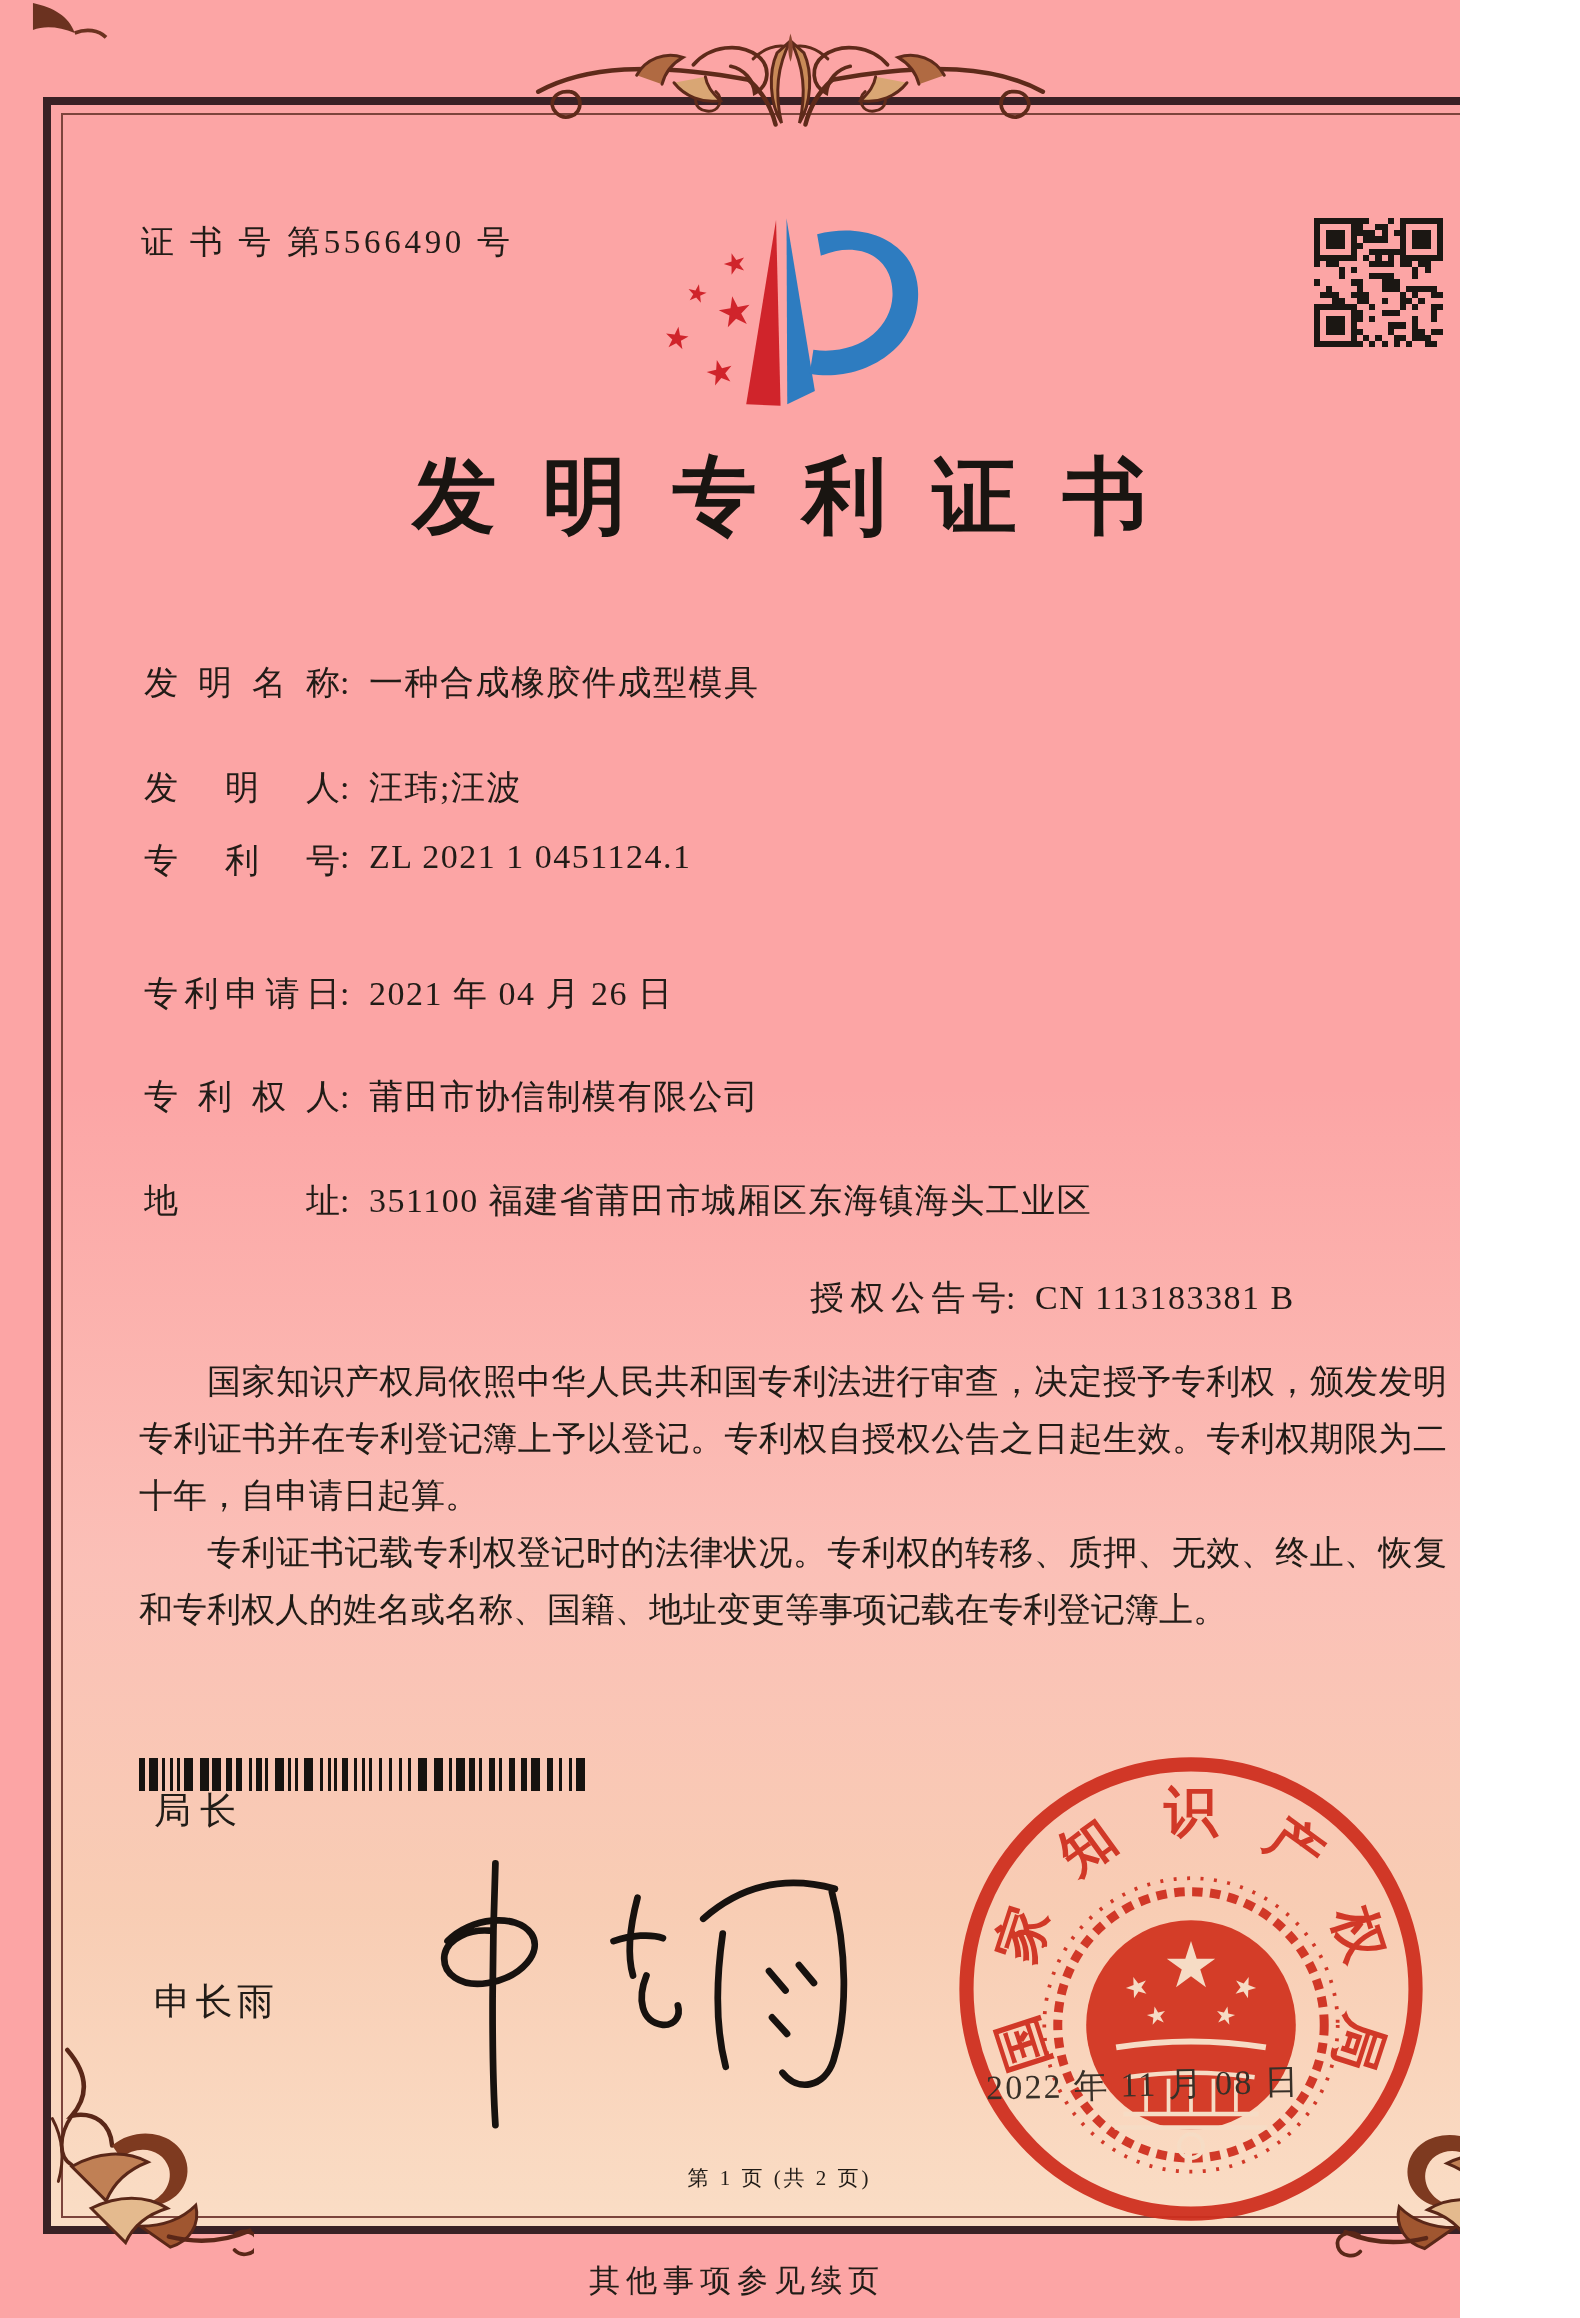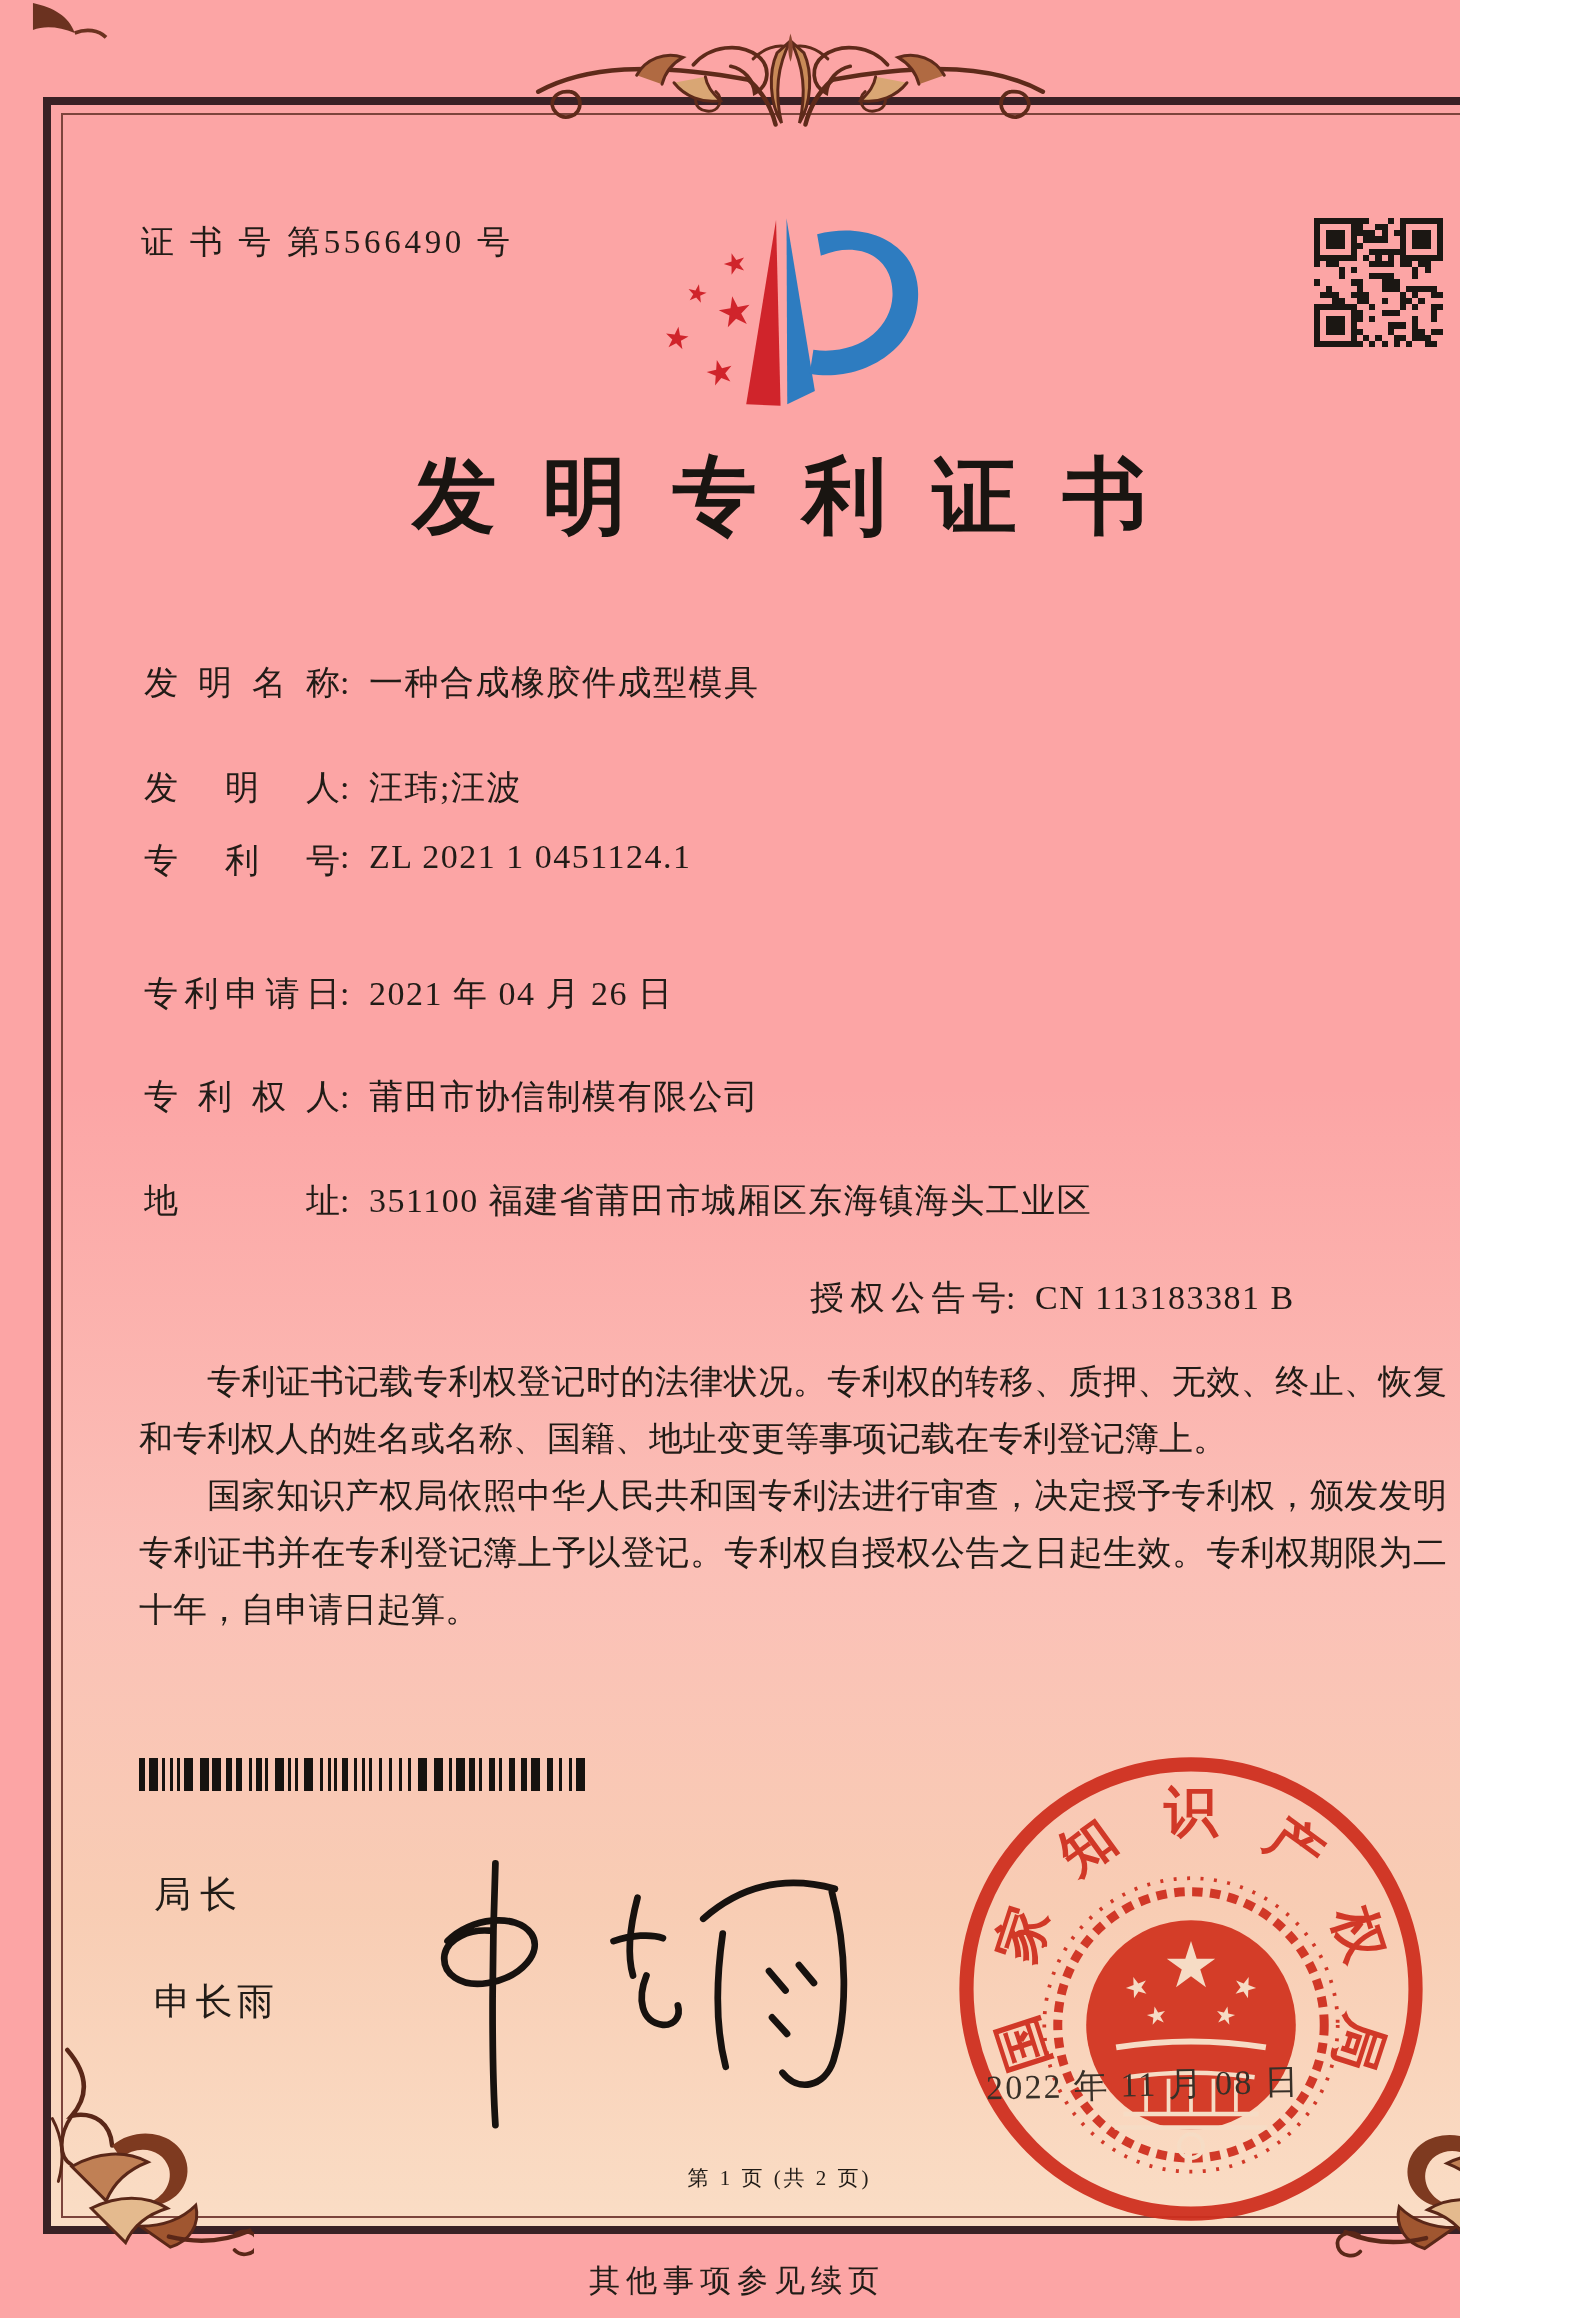--- a/index.html
+++ b/index.html
@@ -20,21 +20,21 @@
   .row .lbl{display:inline-block;width:196px;text-align:justify;text-align-last:justify;vertical-align:top;}
   .row .colon{display:inline-block;}
   .row .val{display:inline-block;margin-left:19.5px;letter-spacing:1.5px;white-space:nowrap;}
   .row2{position:absolute;left:810px;font-size:34px;}
   .r1{top:660px;} .r2{top:765px;} .r3{top:838px;} .r4{top:971px;}
   .r5{top:1074px;} .r6{top:1178px;text-decoration:underline;} .r7{top:1275px;}
   .paras{position:absolute;left:139px;top:1353px;width:1308px;font-size:34px;line-height:57px;text-align:justify;}
   .paras p{margin:0;text-indent:2em;}
   .barcode{position:absolute;left:139px;top:1758px;width:452px;height:33px;}
   .barcode i{position:absolute;top:0;height:100%;background:#171310;}
-  .sig-title{position:absolute;left:154px;top:1870px;font-size:37px;letter-spacing:9px;}
+  .sig-title{position:absolute;left:154px;top:1786px;font-size:37px;letter-spacing:9px;}
   .sig-name{position:absolute;left:154px;top:1977px;font-size:37px;letter-spacing:4.5px;}
   .sig-hand{position:absolute;left:389px;top:1829px;width:479px;height:323px;}
   .seal{position:absolute;left:944px;top:1742px;width:494px;height:494px;opacity:.94;}
   .seal-date{position:absolute;left:986px;top:2062px;font-size:34px;color:#373028;letter-spacing:2.2px;
         transform:rotate(-1.2deg);white-space:nowrap;z-index:5;}
   .page-no{position:absolute;left:43px;top:2164px;width:1473px;text-align:center;font-size:21px;letter-spacing:3px;}
   .cont-note{position:absolute;left:0;top:2260px;width:1474px;text-align:center;font-size:31px;letter-spacing:6px;}
   .orn-top{position:absolute;left:524px;top:19.5px;width:533px;height:112px;}
   .orn-tl{position:absolute;left:27px;top:0;width:82px;height:42px;}
   .orn-bl{position:absolute;left:30px;top:2047px;width:224px;height:224px;}
@@ -349,22 +349,22 @@
     <span class="lbl">专利权人</span><span class="colon">:</span><span class="val">莆田市协信制模有限公司</span>
   </div>
   <div class="row r6">
     <span class="lbl">地址</span><span class="colon">:</span><span class="val">351100 福建省莆田市城厢区东海镇海头工业区</span>
   </div>
   <div class="row2 r7">
     <span class="lbl" style="display:inline-block;width:196px;text-align:justify;text-align-last:justify;">授权公告号</span><span class="colon">:</span><span class="val" style="display:inline-block;margin-left:19.5px;letter-spacing:1.5px;white-space:nowrap;">CN 113183381 B</span>
   </div>
 
   <div class="paras">
+    <p>国家知识产权局依照中华人民共和国专利法进行审查，决定授予专利权，颁发发明专利证书并在专利登记簿上予以登记。专利权自授权公告之日起生效。专利权期限为二十年，自申请日起算。</p>
     <p>专利证书记载专利权登记时的法律状况。专利权的转移、质押、无效、终止、恢复和专利权人的姓名或名称、国籍、地址变更等事项记载在专利登记簿上。</p>
-    <p>国家知识产权局依照中华人民共和国专利法进行审查，决定授予专利权，颁发发明专利证书并在专利登记簿上予以登记。专利权自授权公告之日起生效。专利权期限为二十年，自申请日起算。</p>
   </div>
 
   <div class="barcode" id="barcode">
       <i style="left: 0px; width: 6px;"></i>
       <i style="left: 9.7px; width: 9px;"></i>
       <i style="left: 23px; width: 3px;"></i>
       <i style="left: 31px; width: 3px;"></i>
       <i style="left: 38px; width: 3px;"></i>
       <i style="left: 45px; width: 9px;"></i>
       <i style="left: 61px; width: 9px;"></i>

